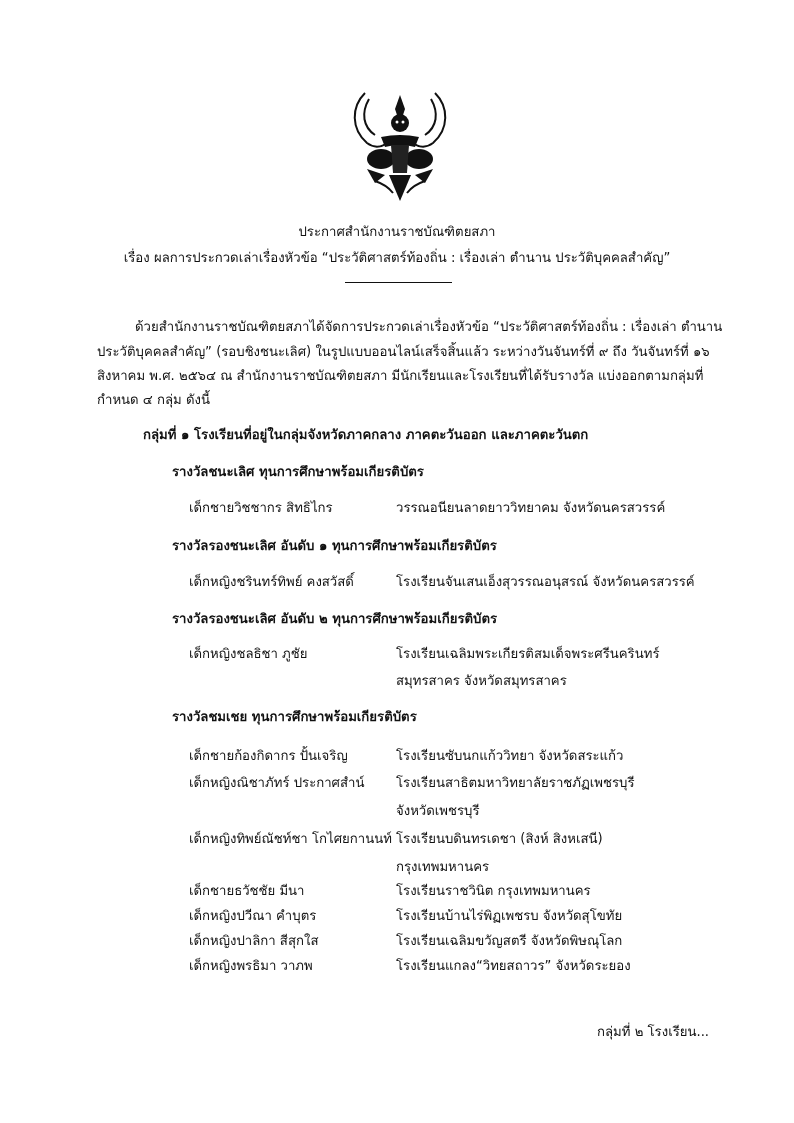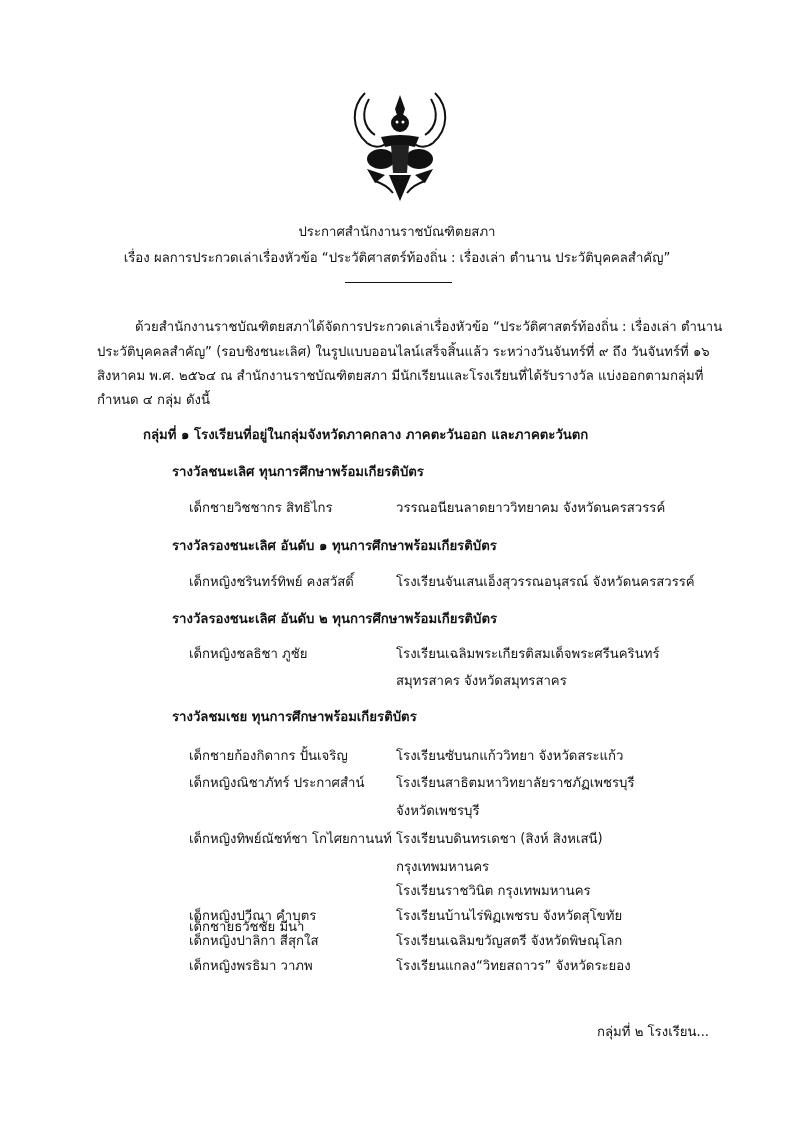--- a/index.html
+++ b/index.html
@@ -71,21 +71,21 @@
   <div class="abs" style="left:396px; top:745px;">โรงเรียนซับนกแก้ววิทยา  จังหวัดสระแก้ว</div>
 
   <div class="abs" style="left:189px; top:772px;">เด็กหญิงณิชาภัทร์ ประกาศสำน์</div>
   <div class="abs" style="left:396px; top:772px;">โรงเรียนสาธิตมหาวิทยาลัยราชภัฏเพชรบุรี</div>
   <div class="abs" style="left:396px; top:800px;">จังหวัดเพชรบุรี</div>
 
   <div class="abs" style="left:189px; top:828px;">เด็กหญิงทิพย์ณัชท์ชา โกไศยกานนท์</div>
   <div class="abs" style="left:396px; top:828px;">โรงเรียนบดินทรเดชา (สิงห์ สิงหเสนี)</div>
   <div class="abs" style="left:396px; top:856px;">กรุงเทพมหานคร</div>
 
-  <div class="abs" style="left:189px; top:916px;">เด็กชายธวัชชัย มีนา</div>
+  <div class="abs" style="left:189px; top:880px;">เด็กชายธวัชชัย มีนา</div>
   <div class="abs" style="left:396px; top:880px;">โรงเรียนราชวินิต กรุงเทพมหานคร</div>
 
   <div class="abs" style="left:189px; top:905px;">เด็กหญิงปวีณา คำบุตร</div>
   <div class="abs" style="left:396px; top:905px;">โรงเรียนบ้านไร่พิฏเพชรบ  จังหวัดสุโขทัย</div>
 
   <div class="abs" style="left:189px; top:930px;">เด็กหญิงปาลิกา สีสุกใส</div>
   <div class="abs" style="left:396px; top:930px;">โรงเรียนเฉลิมขวัญสตรี  จังหวัดพิษณุโลก</div>
 
   <div class="abs" style="left:189px; top:955px;text-align:right;">เด็กหญิงพรธิมา วาภพ</div>
   <div class="abs" style="left:396px; top:955px;">โรงเรียนแกลง“วิทยสถาวร”  จังหวัดระยอง</div>

